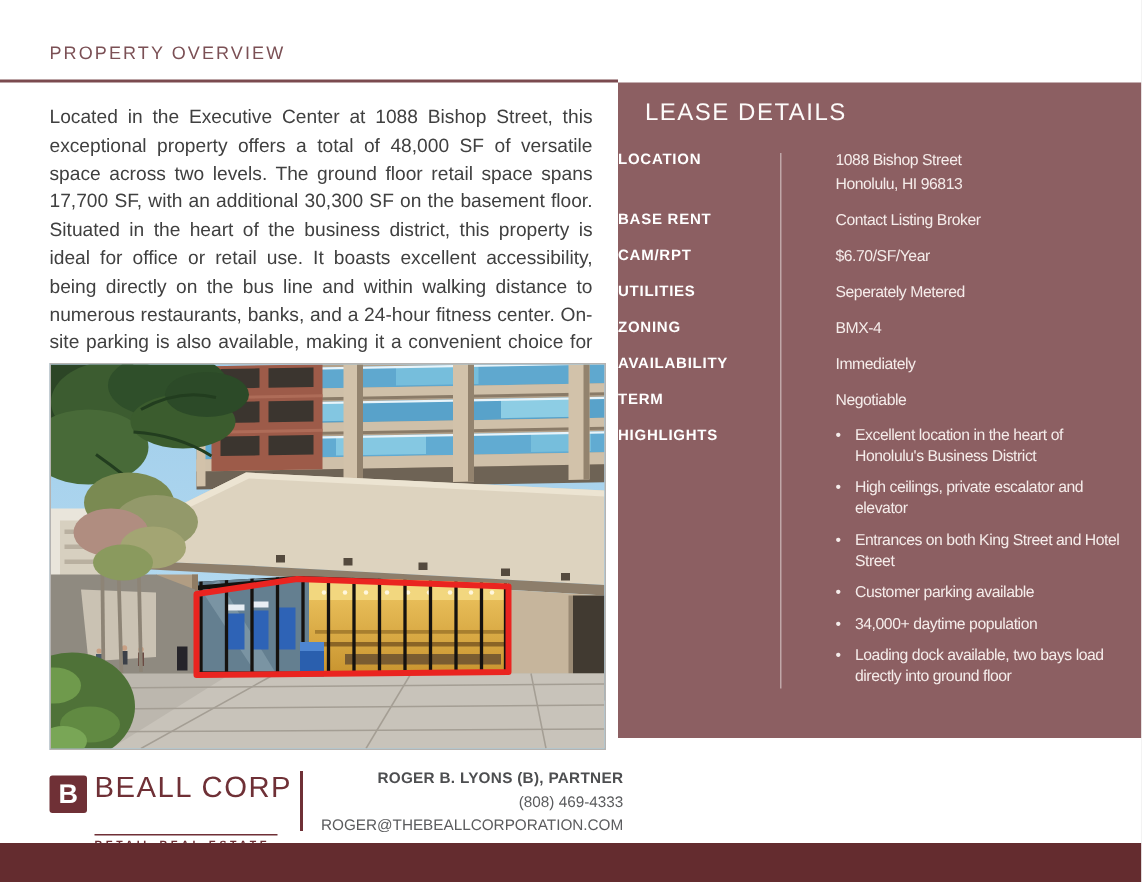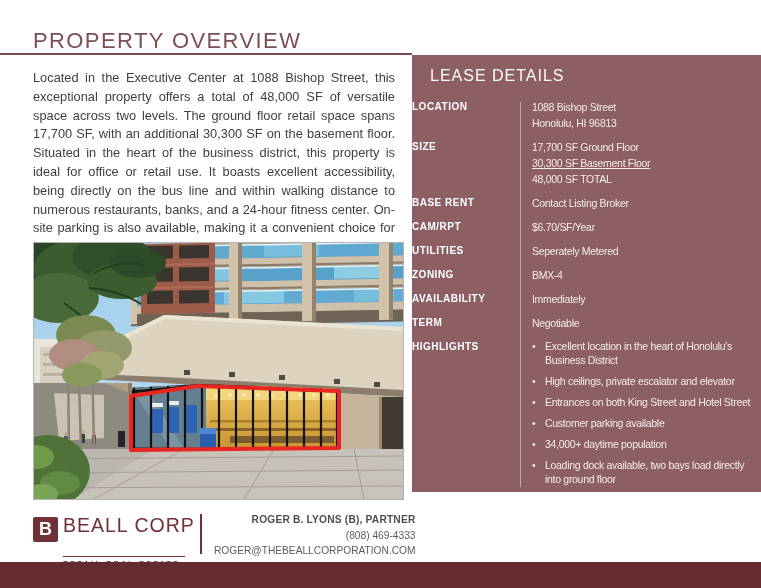--- a/index.html
+++ b/index.html
@@ -2,21 +2,21 @@
 <html><head>
 <meta charset="utf-8">
 <style>
   html,body{margin:0;padding:0;background:#e9e9e9;}
   #page{
     position:relative;width:761px;height:588px;background:#ffffff;
     font-family:"Liberation Sans",sans-serif;overflow:hidden;margin:0 auto;
   }
   
   .page-title{
-    position:absolute;left:33px;top:28px;font-size:22px;letter-spacing:1.4px;
+    position:absolute;left:33px;top:28px;font-size:12px;letter-spacing:1.4px;
     color:#7b5055;font-weight:400;
   }
   .title-rule{position:absolute;left:0;top:53px;width:412px;height:2px;background:#7b4a4f;}
   
   .intro{
     position:absolute;left:33px;top:69px;width:362px;
     font-size:12.8px;line-height:18.8px;color:#404040;text-align:justify;
   }
   
   .photo-frame{
@@ -34,21 +34,21 @@
   .lease-rows::after{
     content:"";position:absolute;left:108px;top:3px;bottom:6px;width:1px;
     background:rgba(255,255,255,.45);
   }
   .lease-row{display:grid;grid-template-columns:108px 1fr;margin-bottom:8px;}
   .lease-label{
     box-sizing:border-box;font-size:10px;font-weight:700;
     letter-spacing:.5px;line-height:16px;color:#ffffff;
   }
   .lease-value{
-    padding-left:12px;padding-right:6px;font-size:10.5px;letter-spacing:-.3px;
+    padding-left:37px;padding-right:6px;font-size:10.5px;letter-spacing:-.3px;
     line-height:16px;color:#f5ecea;
   }
   .lease-value .vline{display:block;}
   .lease-value .u{text-decoration:underline;}
   .bullets{margin:0;padding:0;list-style:none;}
   .bullets li{
     position:relative;padding-left:13px;margin-bottom:7px;line-height:14px;font-size:10.5px;
   }
   .bullets li::before{content:"\2022";position:absolute;left:0;top:0;}
   
@@ -282,28 +282,20 @@
     <div class="lease-rows">
 
       <div class="lease-row">
         <div class="lease-label">LOCATION</div>
         <div class="lease-value">
           <span class="vline">1088 Bishop Street</span>
           <span class="vline">Honolulu, HI 96813</span>
         </div>
       </div>
 
-      <div class="lease-row">
-        <div class="lease-label">SIZE</div>
-        <div class="lease-value">
-          <span class="vline">17,700 SF Ground Floor</span>
-          <span class="vline u">30,300 SF Basement Floor</span>
-          <span class="vline">48,000 SF TOTAL</span>
-        </div>
-      </div>
 
       <div class="lease-row">
         <div class="lease-label">BASE RENT</div>
         <div class="lease-value">Contact Listing Broker</div>
       </div>
 
       <div class="lease-row">
         <div class="lease-label">CAM/RPT</div>
         <div class="lease-value">$6.70/SF/Year</div>
       </div>

